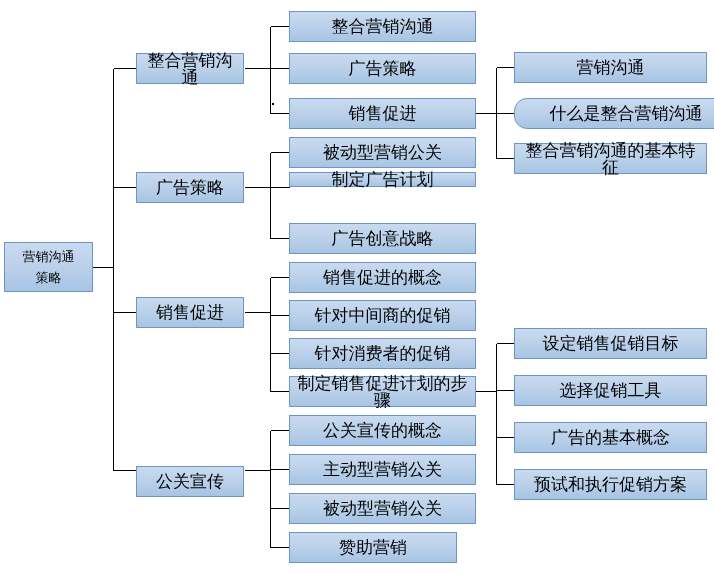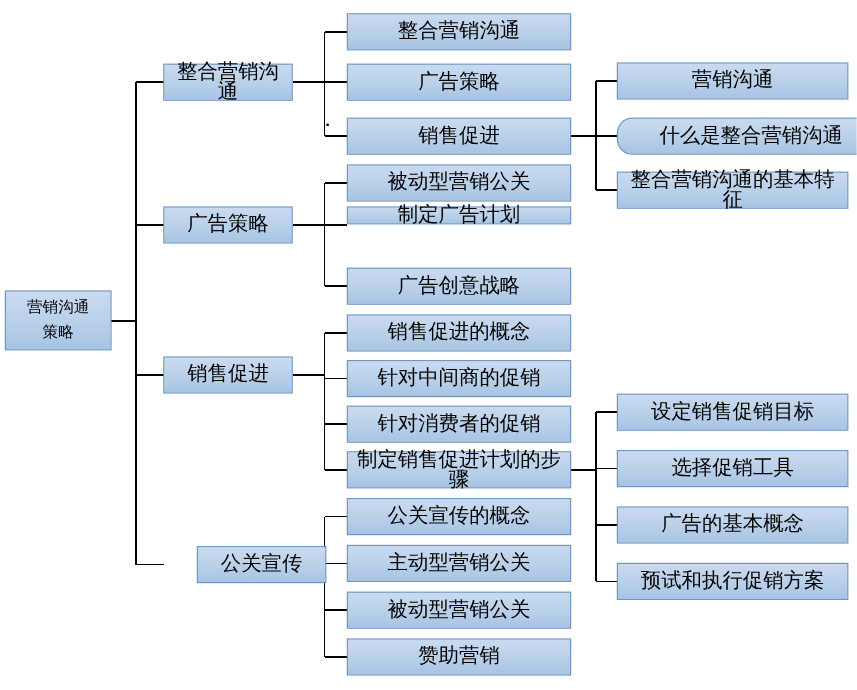--- a/index.html
+++ b/index.html
@@ -118,21 +118,21 @@
 
   <div class="node" style="left:136px; top:53px; width:108px; height:31px;">
     <span class="label">整合营销沟通</span>
   </div>
   <div class="node" style="left:136px; top:172px; width:108px; height:31px;">
     <span class="label">广告策略</span>
   </div>
   <div class="node" style="left:136px; top:297px; width:108px; height:31px;">
     <span class="label">销售促进</span>
   </div>
-  <div class="node" style="left:136px; top:455px; width:108px; height:31px;margin-left:28px;">
+  <div class="node" style="left:136px; top:466px; width:108px; height:31px;">
     <span class="label">公关宣传</span>
   </div>
 
   <div class="node" style="left:289px; top:11px; width:187px; height:31px;">
     <span class="label">整合营销沟通</span>
   </div>
   <div class="node" style="left:289px; top:53px; width:187px; height:31px;">
     <span class="label">广告策略</span>
   </div>
   <div class="node" style="left:289px; top:98px; width:187px; height:31px;">
@@ -164,21 +164,21 @@
 
   <div class="node" style="left:289px; top:415px; width:187px; height:31px;">
     <span class="label">公关宣传的概念</span>
   </div>
   <div class="node" style="left:289px; top:454px; width:187px; height:31px;align-items:center;">
     <span class="label">主动型营销公关</span>
   </div>
   <div class="node" style="left:289px; top:493px; width:187px; height:31px;">
     <span class="label">被动型营销公关</span>
   </div>
-  <div class="node" style="left:289px; top:532px; width:187px; height:31px;">
+  <div class="node" style="left:289px; top:532px; width:168px; height:31px;">
     <span class="label">赞助营销</span>
   </div>
 
   <div class="node" style="left:514px; top:52px; width:193px; height:31px;">
     <span class="label">营销沟通</span>
   </div>
   <div class="node" style="left:514px; top:98px; width:224px; height:31px;border-radius:13px;">
     <span class="label">什么是整合营销沟通</span>
   </div>
   <div class="node" style="left:514px; top:143px; width:193px; height:31px;">

